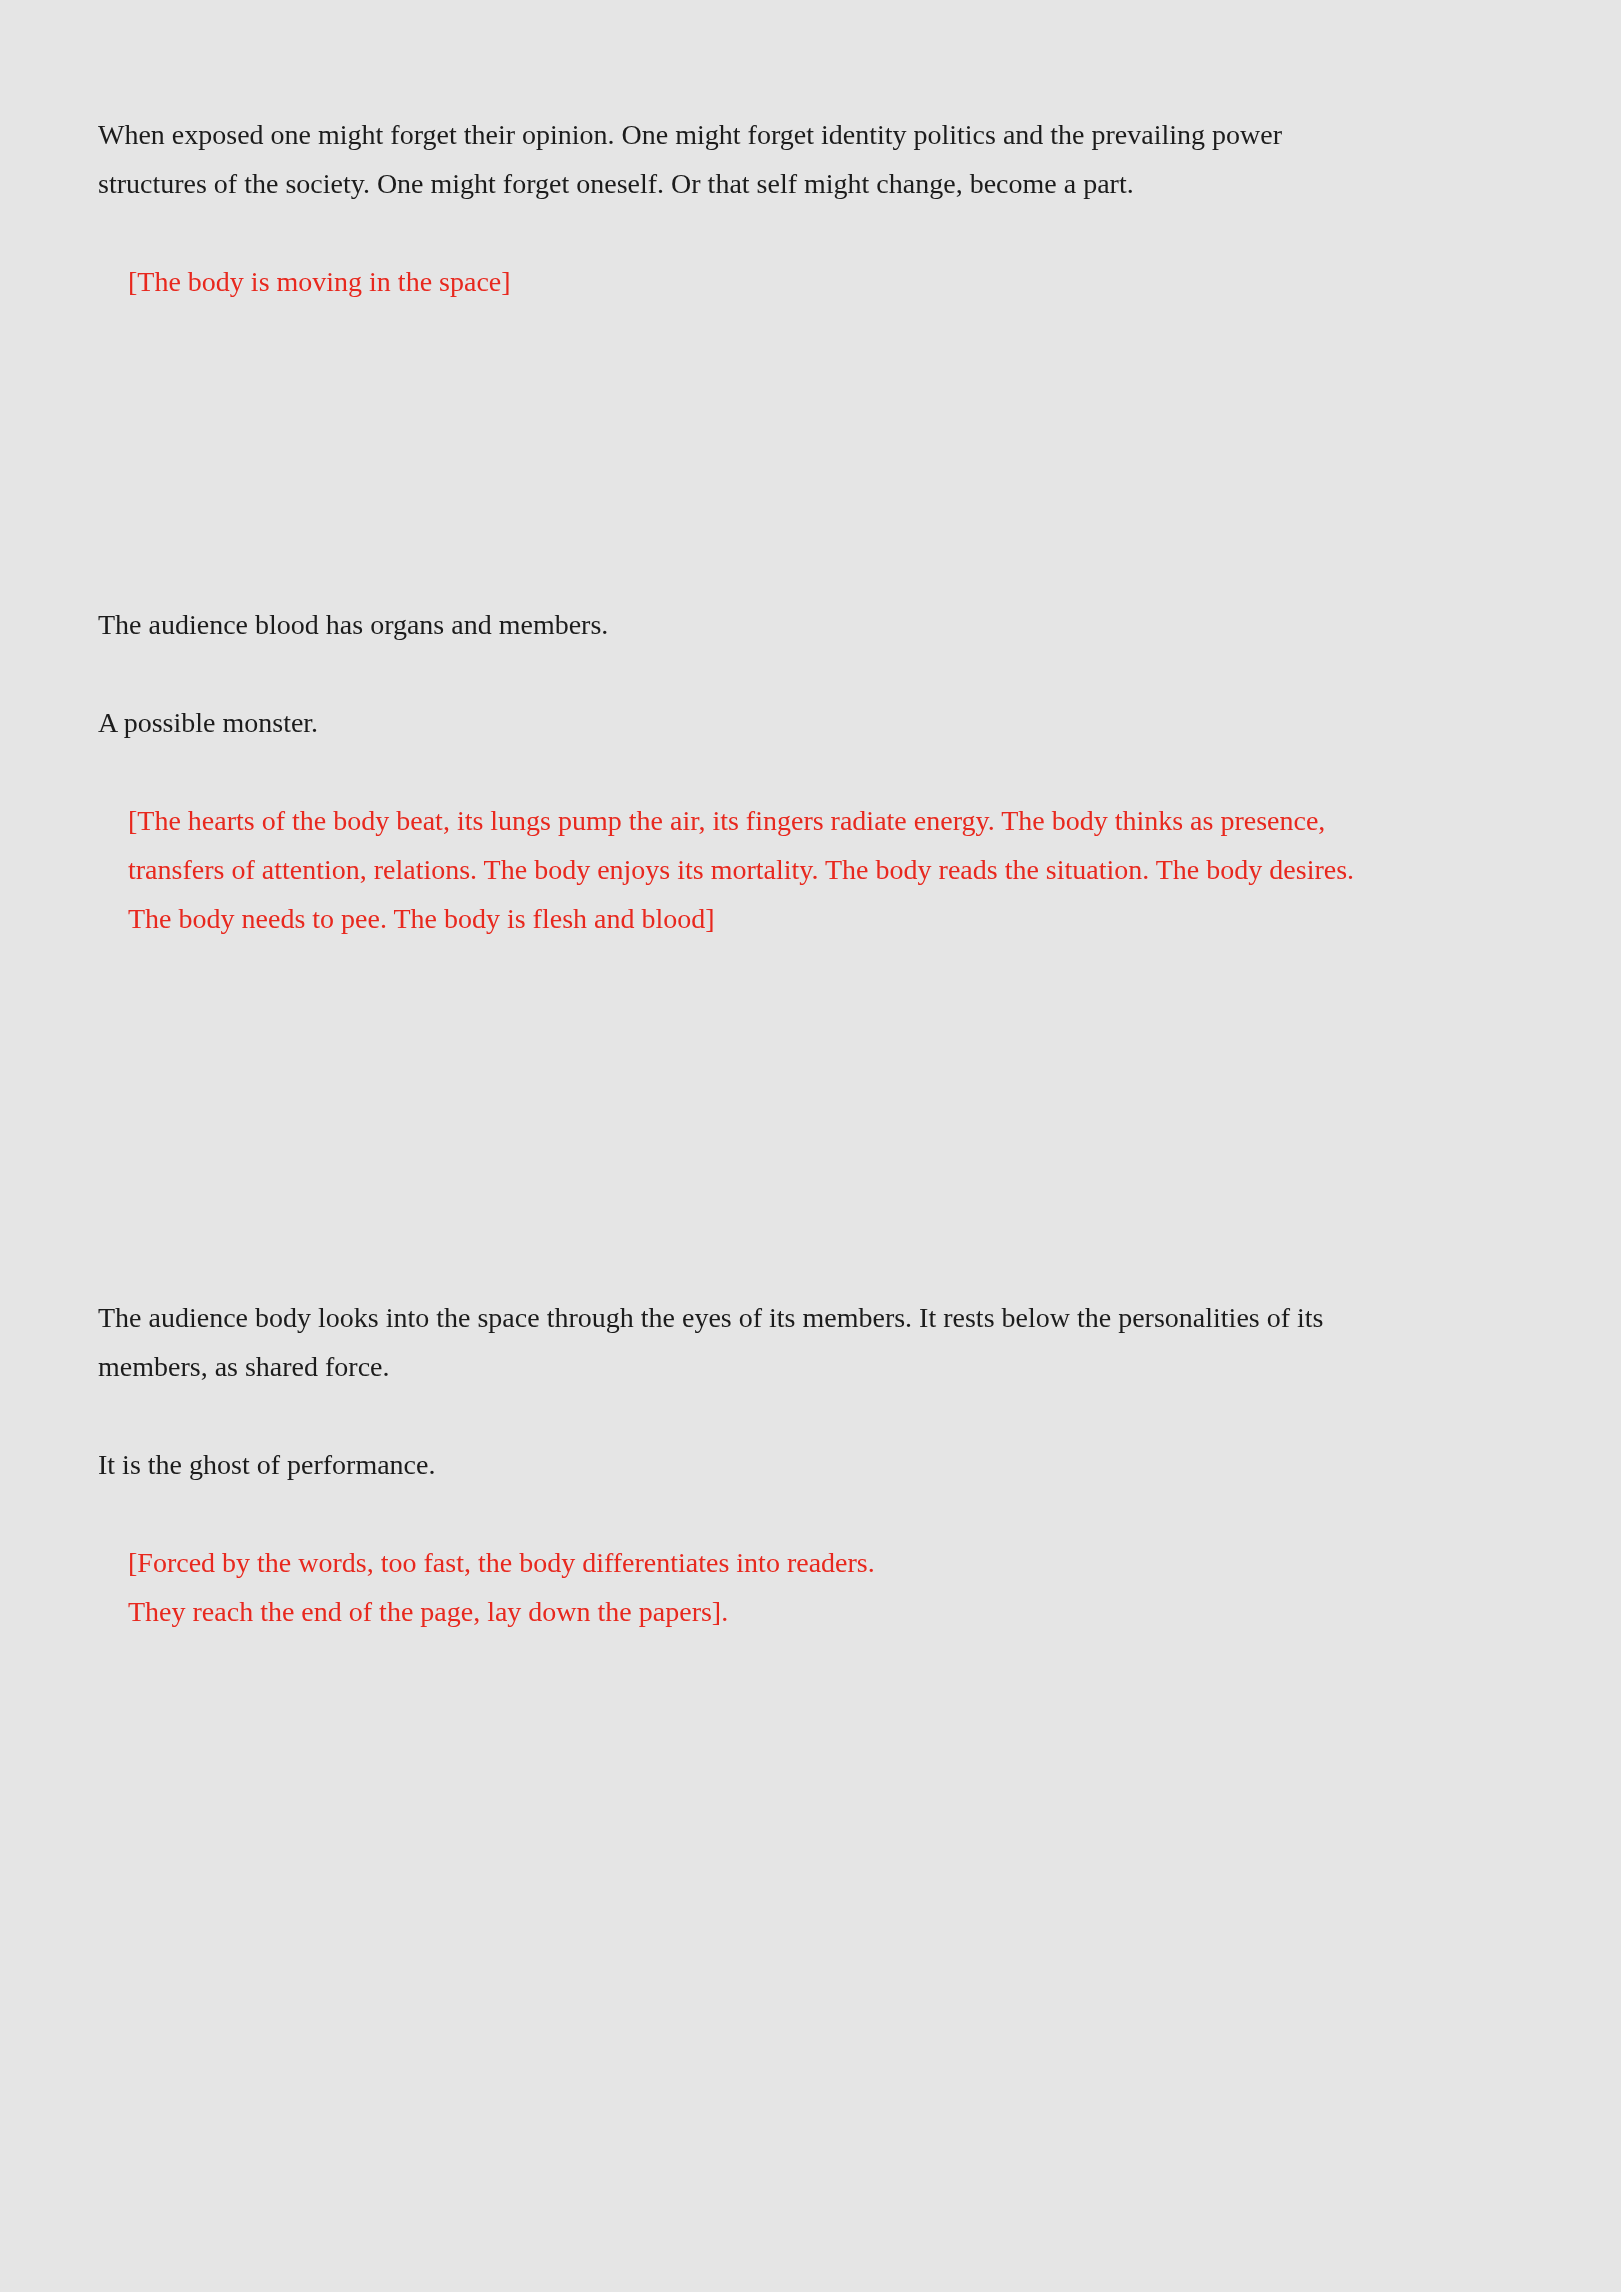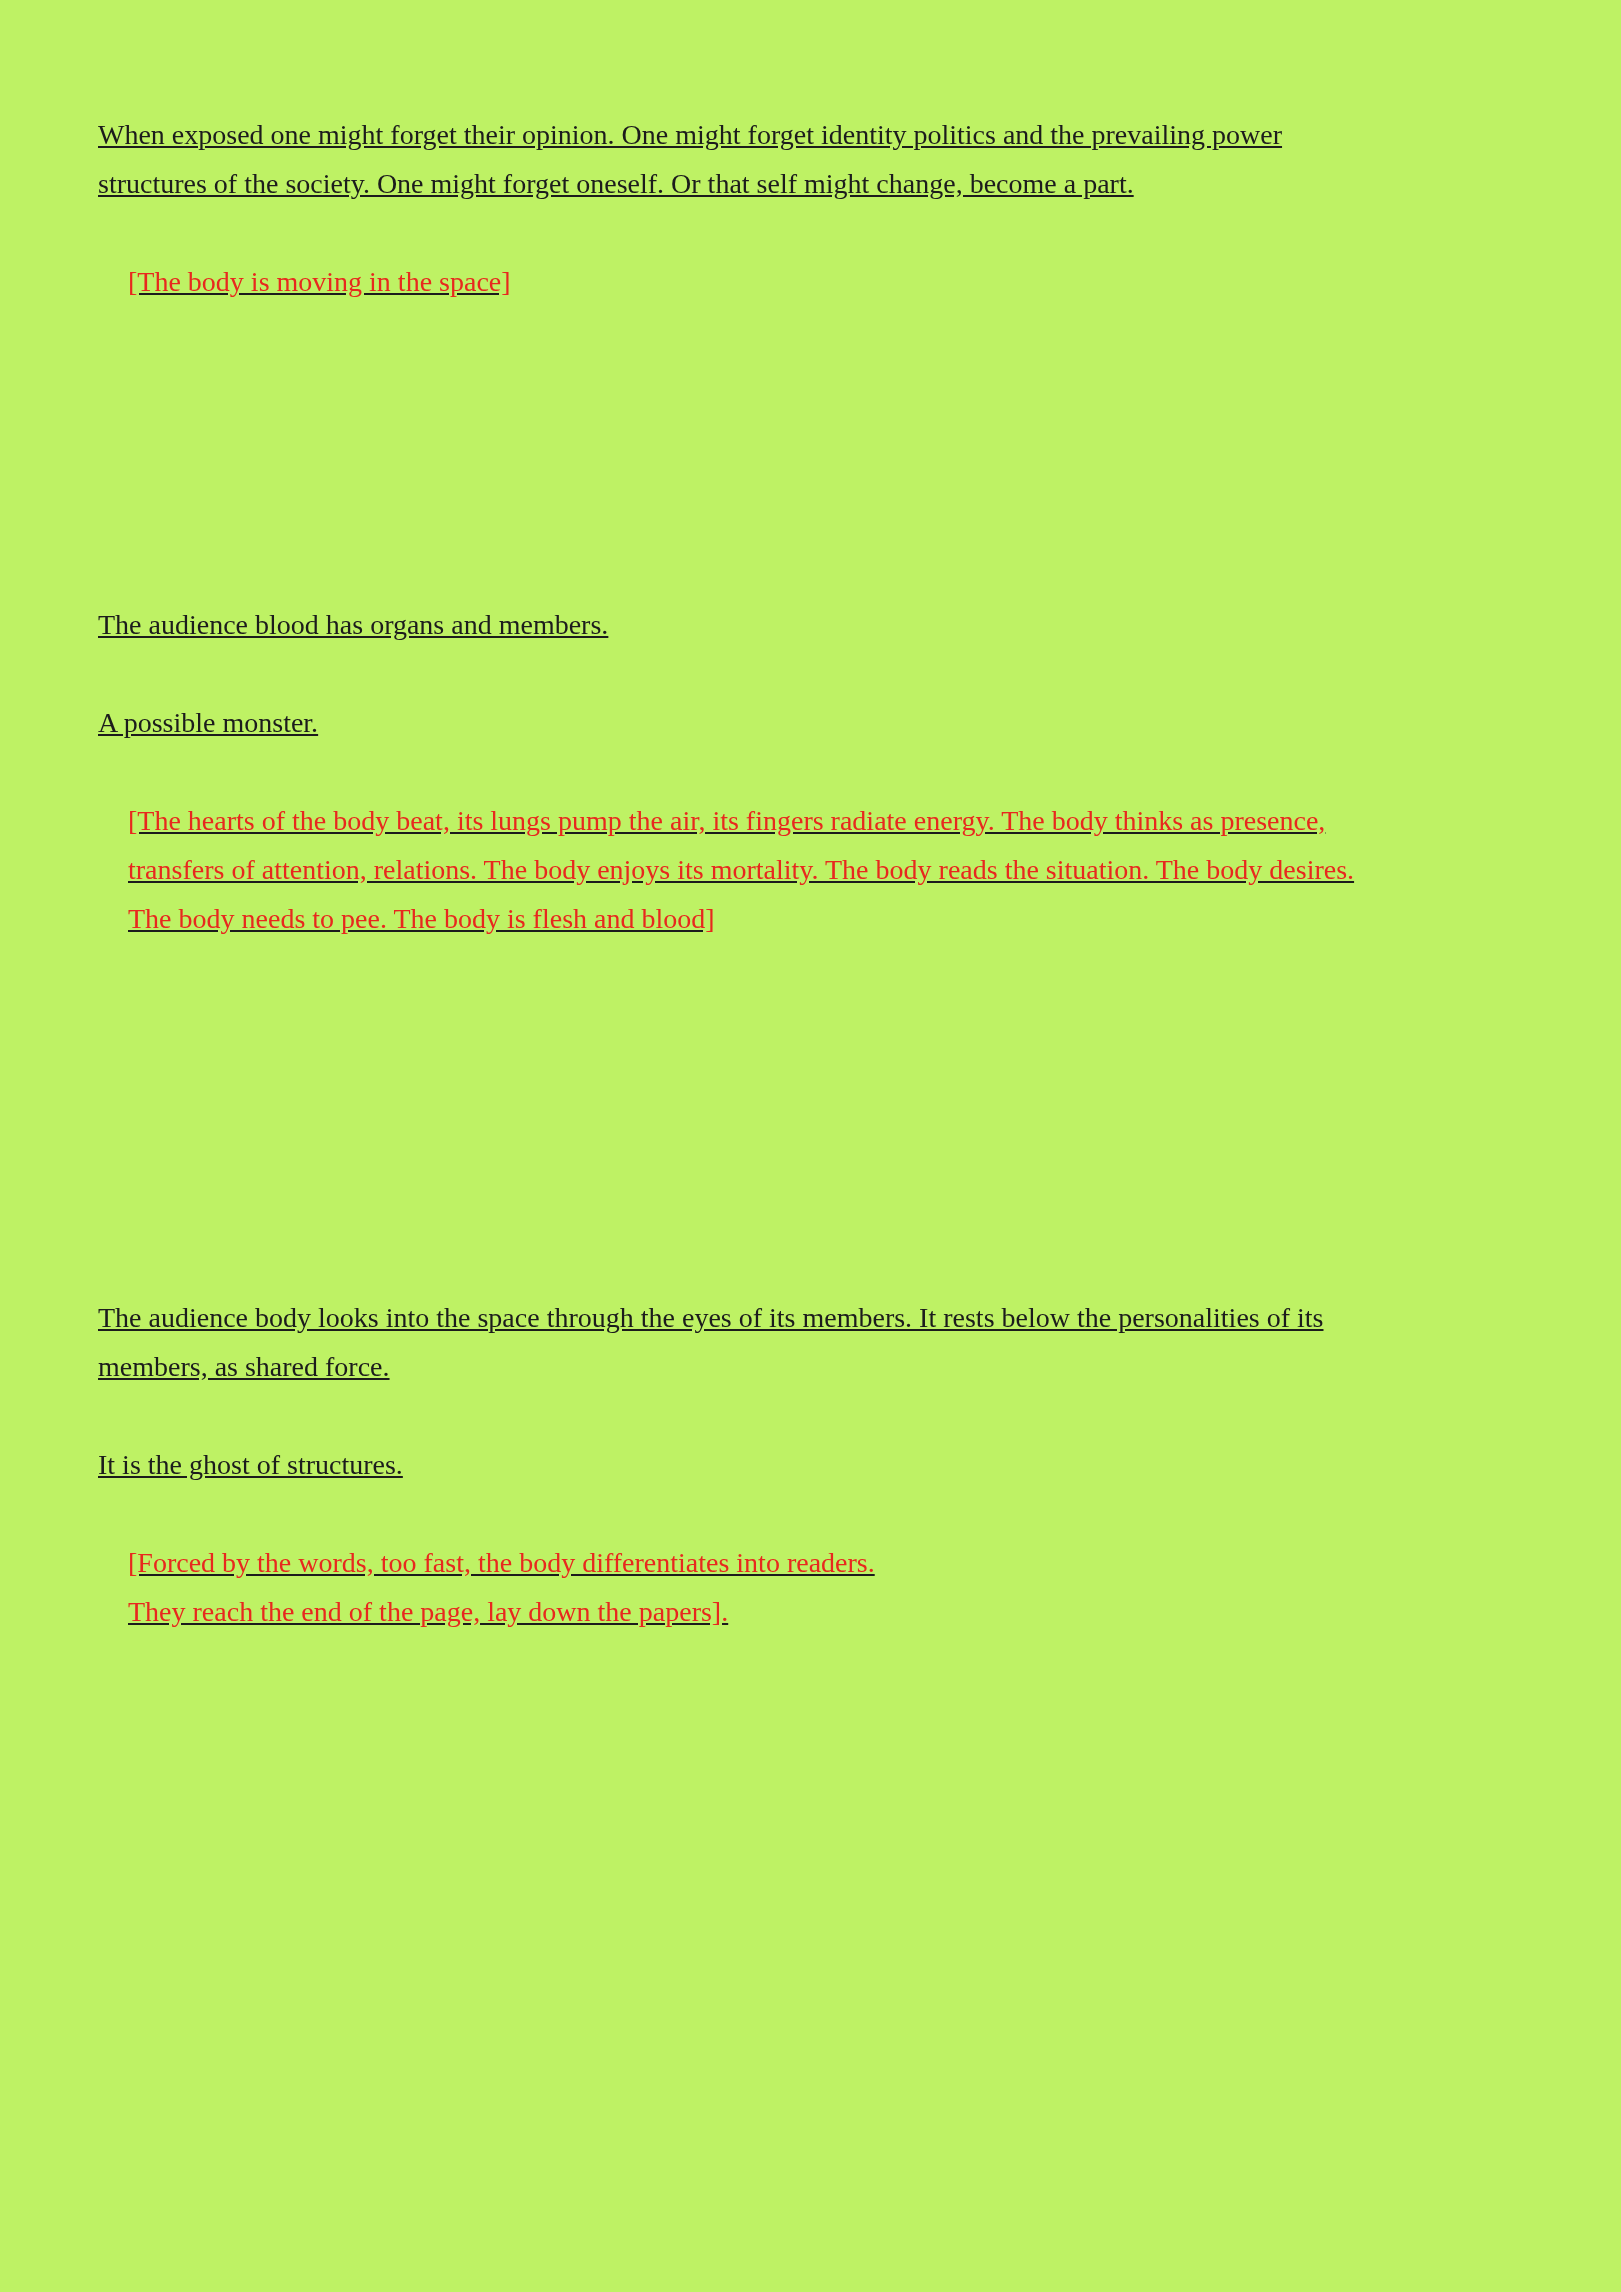--- a/index.html
+++ b/index.html
@@ -4,29 +4,28 @@
 <style>
   html, body {
     margin: 0;
     padding: 0;
     background: #ffffff;
   }
   .page {
     position: relative;
     width: 1621px;
     height: 2293px;
-    background: #bef264;
+    background: #e5e5e5;
     box-sizing: border-box;
     padding: 110px 29px 12px 98px;
     overflow: hidden;
     font-family: "Liberation Serif", "DejaVu Serif", serif;
     font-size: 28px;
     line-height: 49px;
     color: #1c1c1c;
-    text-decoration: underline;
   }
   .block {
     margin: 0 0 49px 0;
     white-space: pre-line;
     max-width: 1431px;
   }
   .stage {
     color: #e8281e;
     margin-left: 30px;
   }
@@ -53,19 +52,19 @@
 
   <p class="block">A possible monster.</p>
 
   <p class="block stage gap-xxl">[The hearts of the body beat, its lungs pump the air, its fingers radiate energy. The body thinks as presence,
 transfers of attention, relations. The body enjoys its mortality. The body reads the situation. The body desires.
 The body needs to pee. The body is flesh and blood]</p>
 
   <p class="block">The audience body looks into the space through the eyes of its members. It rests below the personalities of its
 members, as shared force.</p>
 
-  <p class="block">It is the ghost of structures.</p>
+  <p class="block">It is the ghost of performance.</p>
 
   <p class="block stage">[Forced by the words, too fast, the body differentiates into readers.
 They reach the end of the page, lay down the papers].</p>
 
 </div>
 
 
 </body></html>

